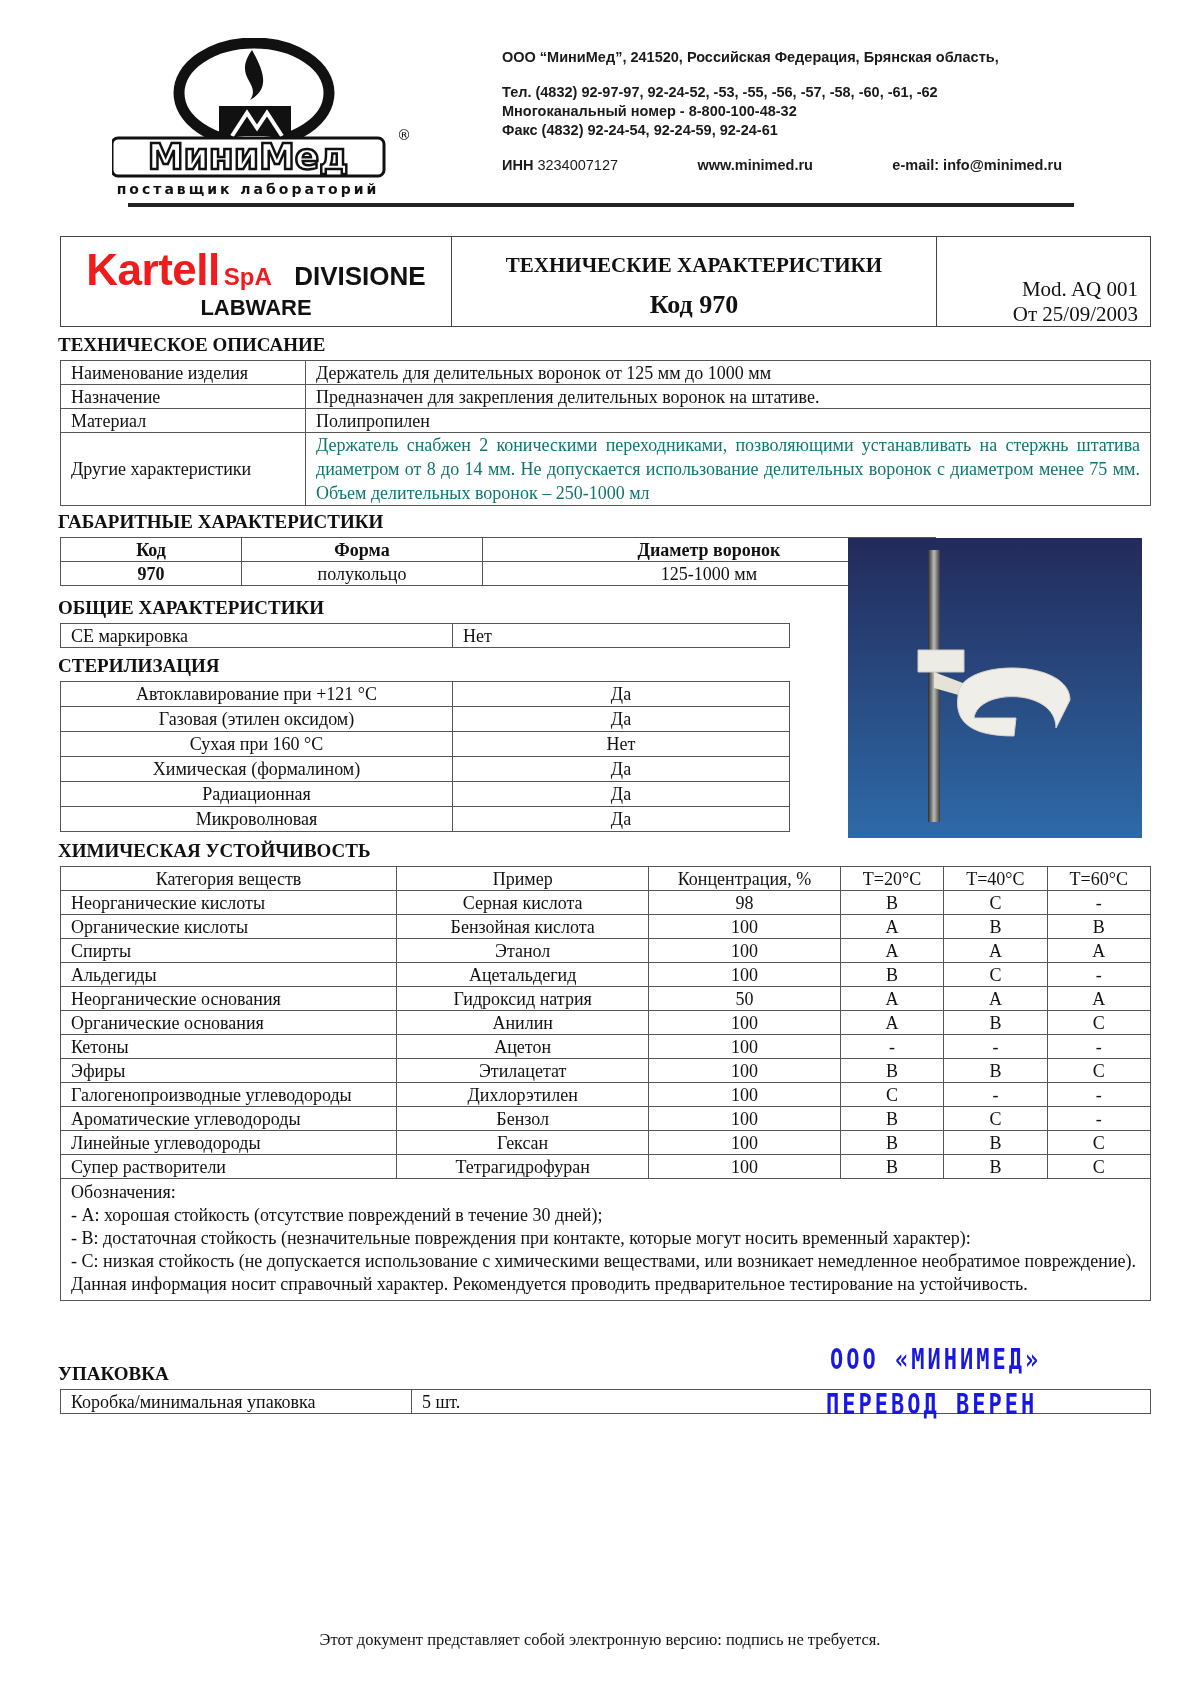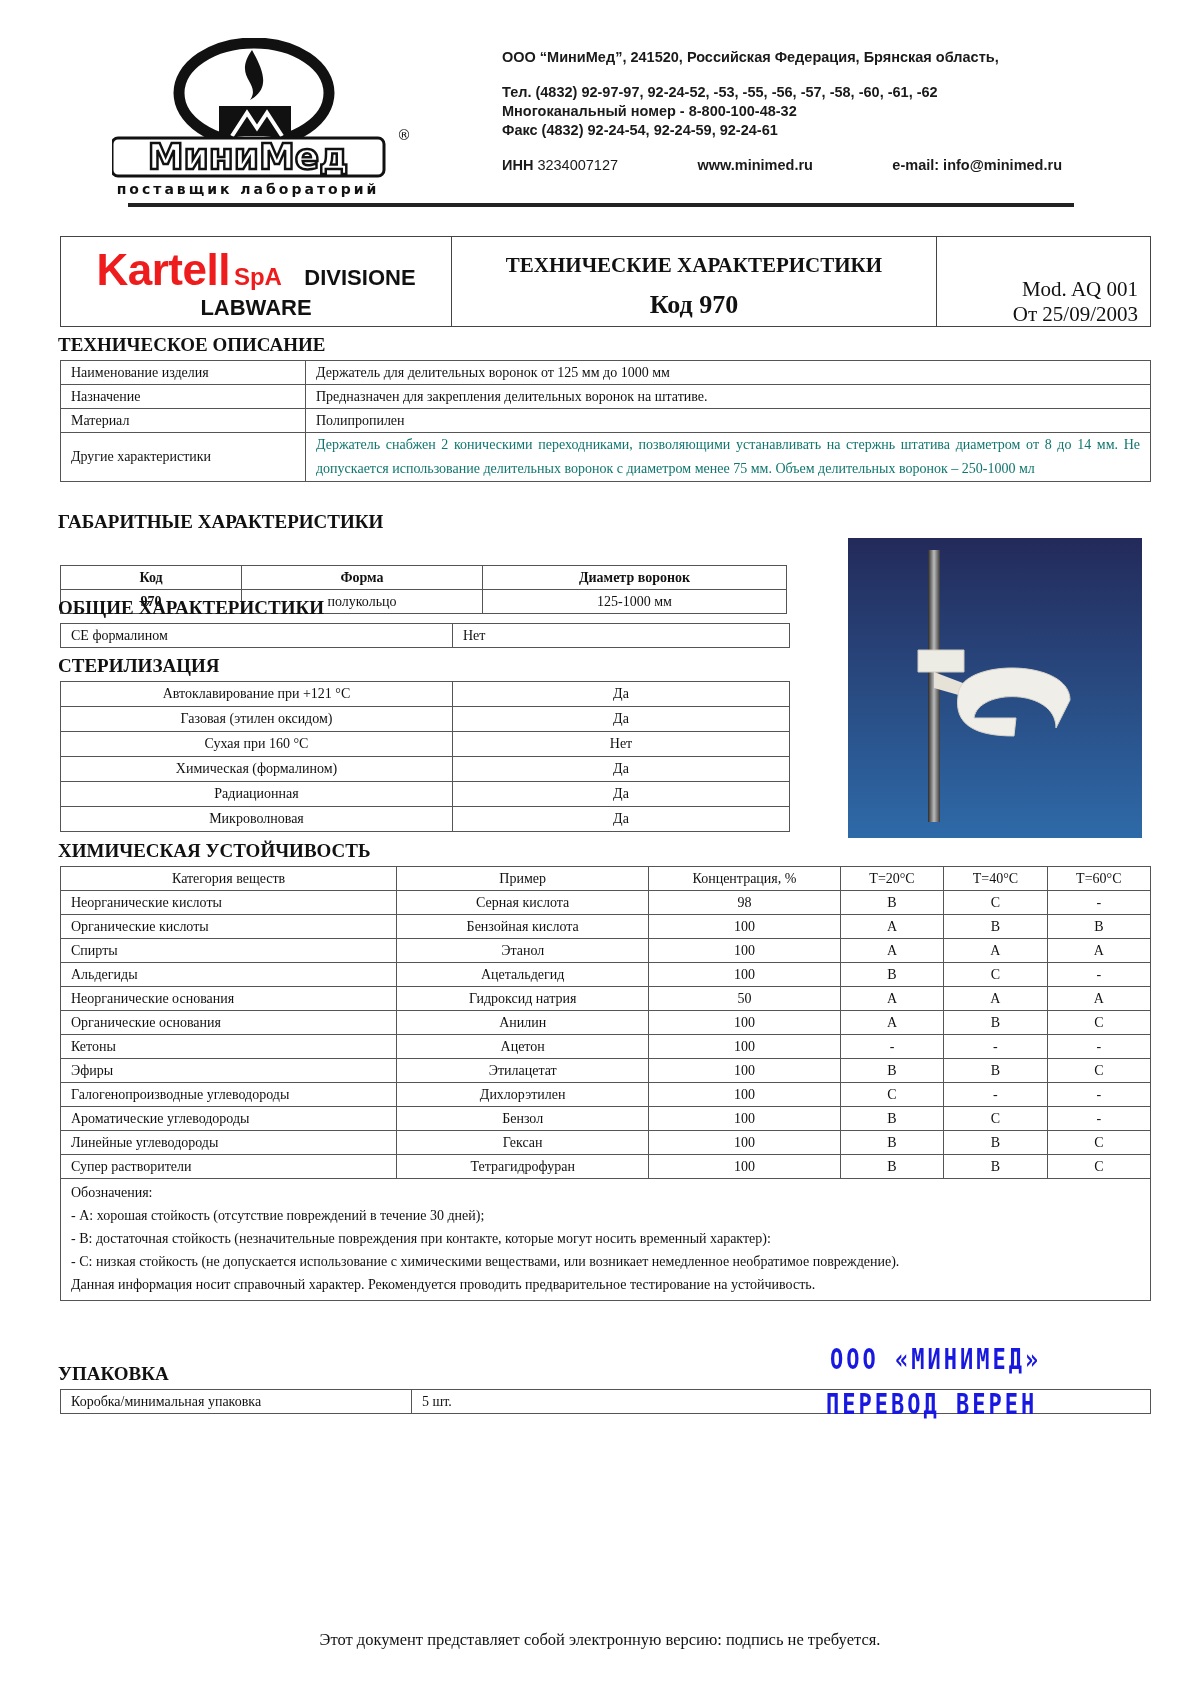--- a/index.html
+++ b/index.html
@@ -18,39 +18,39 @@
   .contacts .inn-val { font-weight: normal; }
   .header-rule { left: 128px; top: 203px; width: 946px; height: 4px; background: #222; }
 
   
   .title-box { left: 60px; top: 236px; width: 1091px; height: 91px; border: 1.5px solid #444; display: flex; box-sizing: border-box; }
   .title-box .cell { box-sizing: border-box; border-right: 1.5px solid #444; height: 100%; }
   .title-box .cell:last-child { border-right: none; }
   .tb-brand { width: 391px; text-align: center; font-family: "Liberation Sans", sans-serif; padding-top: 8px; }
   .tb-brand .kartell { color: #ee1c1c; font-size: 44px; font-weight: bold; letter-spacing: -0.5px; }
   .tb-brand .spa { color: #ee1c1c; font-size: 24px; font-weight: bold; margin-left: 4px; }
-  .tb-brand .div { color: #111; font-size: 22px; font-weight: bold; margin-left: 18px; }
+  .tb-brand .div { color: #111; font-size: 26px; font-weight: bold; margin-left: 18px; }
   .tb-brand .labware { color: #111; font-size: 22px; font-weight: bold; display: block; margin-top: 0px; }
   .tb-title { width: 485px; text-align: center; padding-top: 16px; }
   .tb-title .t1 { font-size: 21px; font-weight: bold; }
   .tb-title .t2 { font-size: 26px; font-weight: bold; margin-top: 12px; }
   .tb-mod { flex: 1; text-align: right; padding-right: 12px; padding-top: 40px; font-size: 21px; line-height: 25px; }
 
   
   .h { font-size: 19px; font-weight: bold; left: 58px; }
 
-  table { border-collapse: collapse; position: absolute; font-size: 14px; font-family: Liberation Serif, serif; }
+  table { border-collapse: collapse; position: absolute; font-size: 18px; font-family: Liberation Serif, serif; }
   td, th { border: 1.5px solid #555; padding: 0 10px; font-weight: normal; height: 23px; line-height: 22px; }
   th { font-weight: bold; }
 
   .desc { left: 60px; top: 360px; width: 1091px; }
   .desc td:first-child { width: 224px; }
   .desc td.long { text-align: justify; line-height: 24px; color: #0f766e; }
 
-  .dims { left: 60px; top: 565px; width: 727px; }
+  .dims { left: 60px; top: 537px; width: 876px; }
   .dims th, .dims td { text-align: center; }
   .dims td.code { font-weight: bold; }
 
   .gen { left: 60px; top: 623px; width: 730px; }
   .gen td:first-child { width: 371px; }
 
   .ster { left: 60px; top: 681px; width: 730px; }
   .ster td { text-align: center; height: 24px; }
   .ster td:first-child { width: 371px; }
 
@@ -153,21 +153,21 @@
     <td>полукольцо</td>
     <td>125-1000 мм</td>
   </tr>
 </tbody>
   </table>
 
 <div class="abs h" style="top:597px">ОБЩИЕ ХАРАКТЕРИСТИКИ</div>
 <table class="gen">
   <tbody>
       <tr>
-        <td>СЕ формалином</td>
+        <td>СЕ маркировка</td>
         <td>Нет</td>
       </tr>
 </tbody>
   </table>
 
 <div class="abs h" style="top:655px">СТЕРИЛИЗАЦИЯ</div>
 <table class="ster">
   <tbody>
       <tr>
         <td>Автоклавирование при +121 °С</td>

